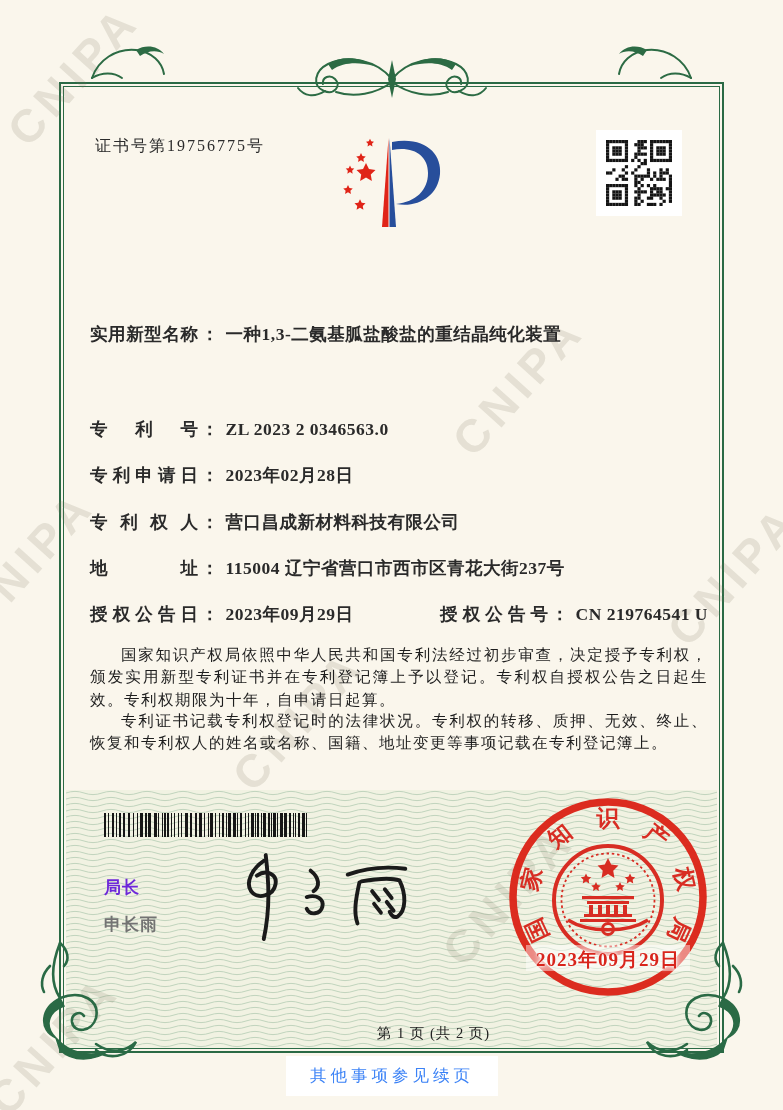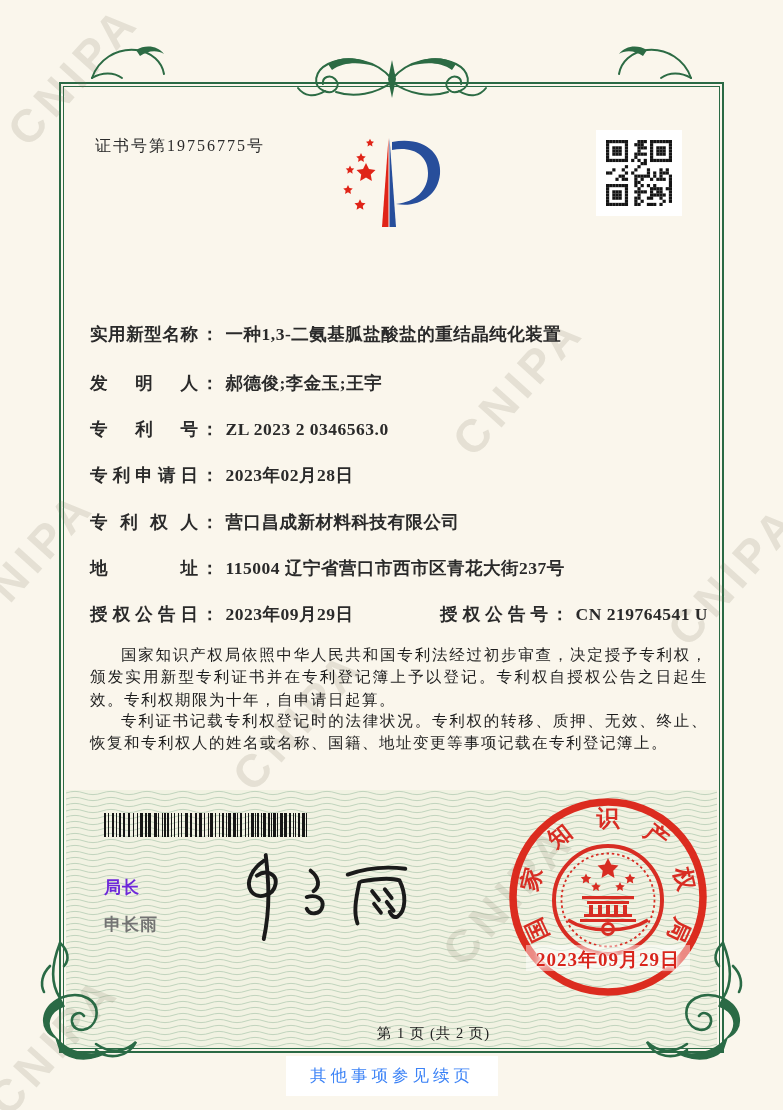--- a/index.html
+++ b/index.html
@@ -386,23 +386,20 @@
         <rect x="44.00" y="62.86" width="3.19" height="3.19" fill="#141414"></rect>
         <rect x="47.14" y="62.86" width="3.19" height="3.19" fill="#141414"></rect>
         <rect x="53.43" y="62.86" width="3.19" height="3.19" fill="#141414"></rect>
       </svg>
   </div>
 
 
   <div class="row" style="top:322px">
     <span class="flabel">实用新型名称</span><span class="colon">：</span><span class="fval">一种1,3-二氨基胍盐酸盐的重结晶纯化装置</span>
   </div>
-  <div class="row" style="top:371px">
-    <span class="flabel">发明人</span><span class="colon">：</span><span class="fval">郝德俊;李金玉;王宇</span>
-  </div>
   <div class="row" style="top:417px">
     <span class="flabel">专利号</span><span class="colon">：</span><span class="fval">ZL 2023 2 0346563.0</span>
   </div>
   <div class="row" style="top:463px">
     <span class="flabel">专利申请日</span><span class="colon">：</span><span class="fval">2023年02月28日</span>
   </div>
   <div class="row" style="top:510px">
     <span class="flabel">专利权人</span><span class="colon">：</span><span class="fval">营口昌成新材料科技有限公司</span>
   </div>
   <div class="row" style="top:556px">

